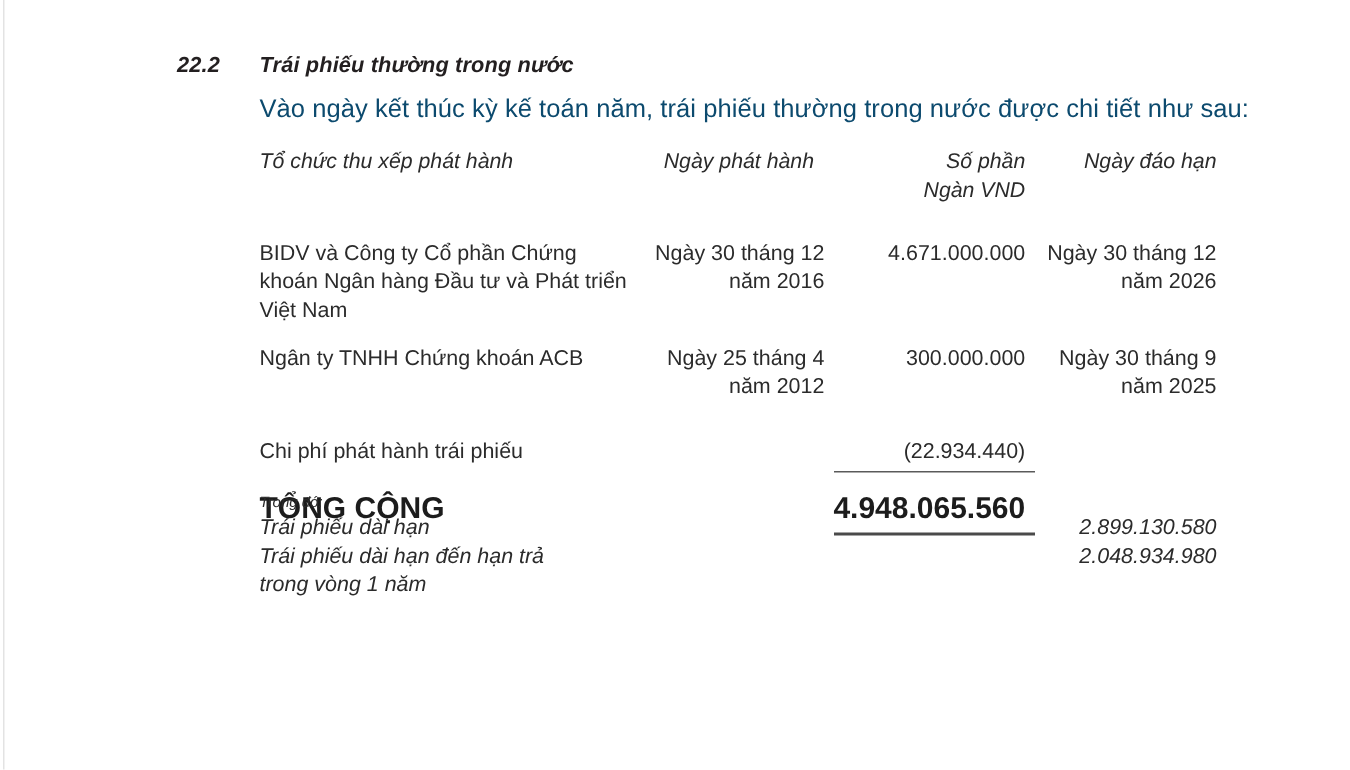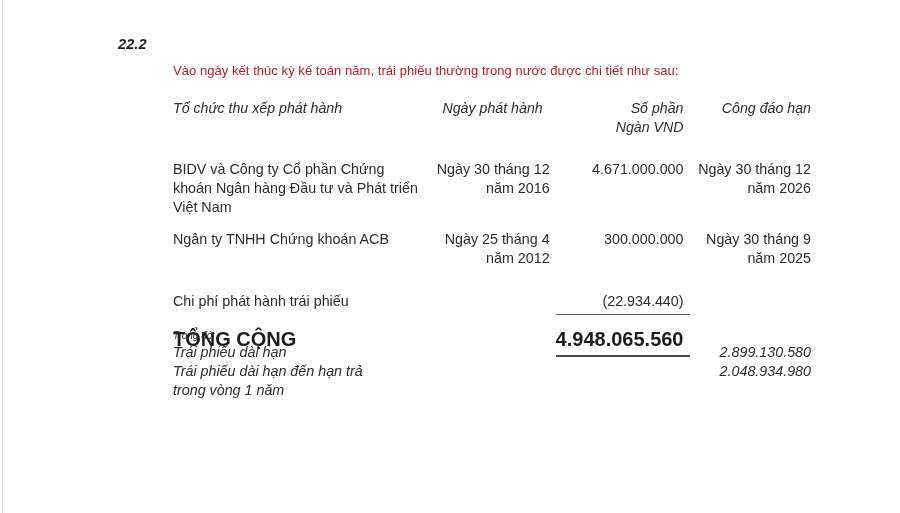--- a/index.html
+++ b/index.html
@@ -53,23 +53,23 @@
     font-weight: bold;
     font-style: italic;
     letter-spacing: 0.1px;
   }
 
   .intro {
     position: absolute;
     left: 173px;
     top: 63px;
     width: 660px;
-    font-size: 13px;
+    font-size: 17px;
     letter-spacing: 0.05px;
-    color: #b91c1c;
+    color: #0c4a6e;
   }
 
   
   .tbl {
     position: absolute;
     left: 173px;
     top: 99px;
     width: 638px;
     border-collapse: collapse;
   }
@@ -168,40 +168,41 @@
 </style>
 </head>
 <body>
 
 <div class="scan-edge"></div>
 
 <div class="page">
 
   <div class="heading">
     <span class="heading-num">22.2</span>
+    <span class="heading-title">Trái phiếu thường trong nước</span>
   </div>
 
   <div class="intro">Vào ngày kết thúc kỳ kế toán năm, trái phiếu thường trong nước được chi tiết như sau:</div>
 
   <table class="tbl">
     <colgroup>
       <col class="col-org">
         <col class="col-issue">
         <col class="col-amt">
         <col class="col-mat">
     </colgroup>
     <tbody>
       <tr class="hdr">
         <td class="col-org ta-l">Tổ chức thu xếp phát hành</td>
         <td class="col-issue ta-r">Ngày phát hành</td>
         <td class="col-amt ta-r">
           <div>Số phần</div>
           <div>Ngàn VND</div>
         </td>
-        <td class="col-mat ta-r">Công đáo hạn</td>
+        <td class="col-mat ta-r">Ngày đáo hạn</td>
       </tr>
 
       <tr class="sp-row">
           <td colspan="4"></td>
         </tr>
 
       <tr class="row">
         <td class="col-org ta-l">BIDV và Công ty Cổ phần Chứng khoán Ngân hàng Đầu tư và Phát triển Việt Nam</td>
         <td class="col-issue ta-r">
           <div>Ngày 30 tháng 12</div>

